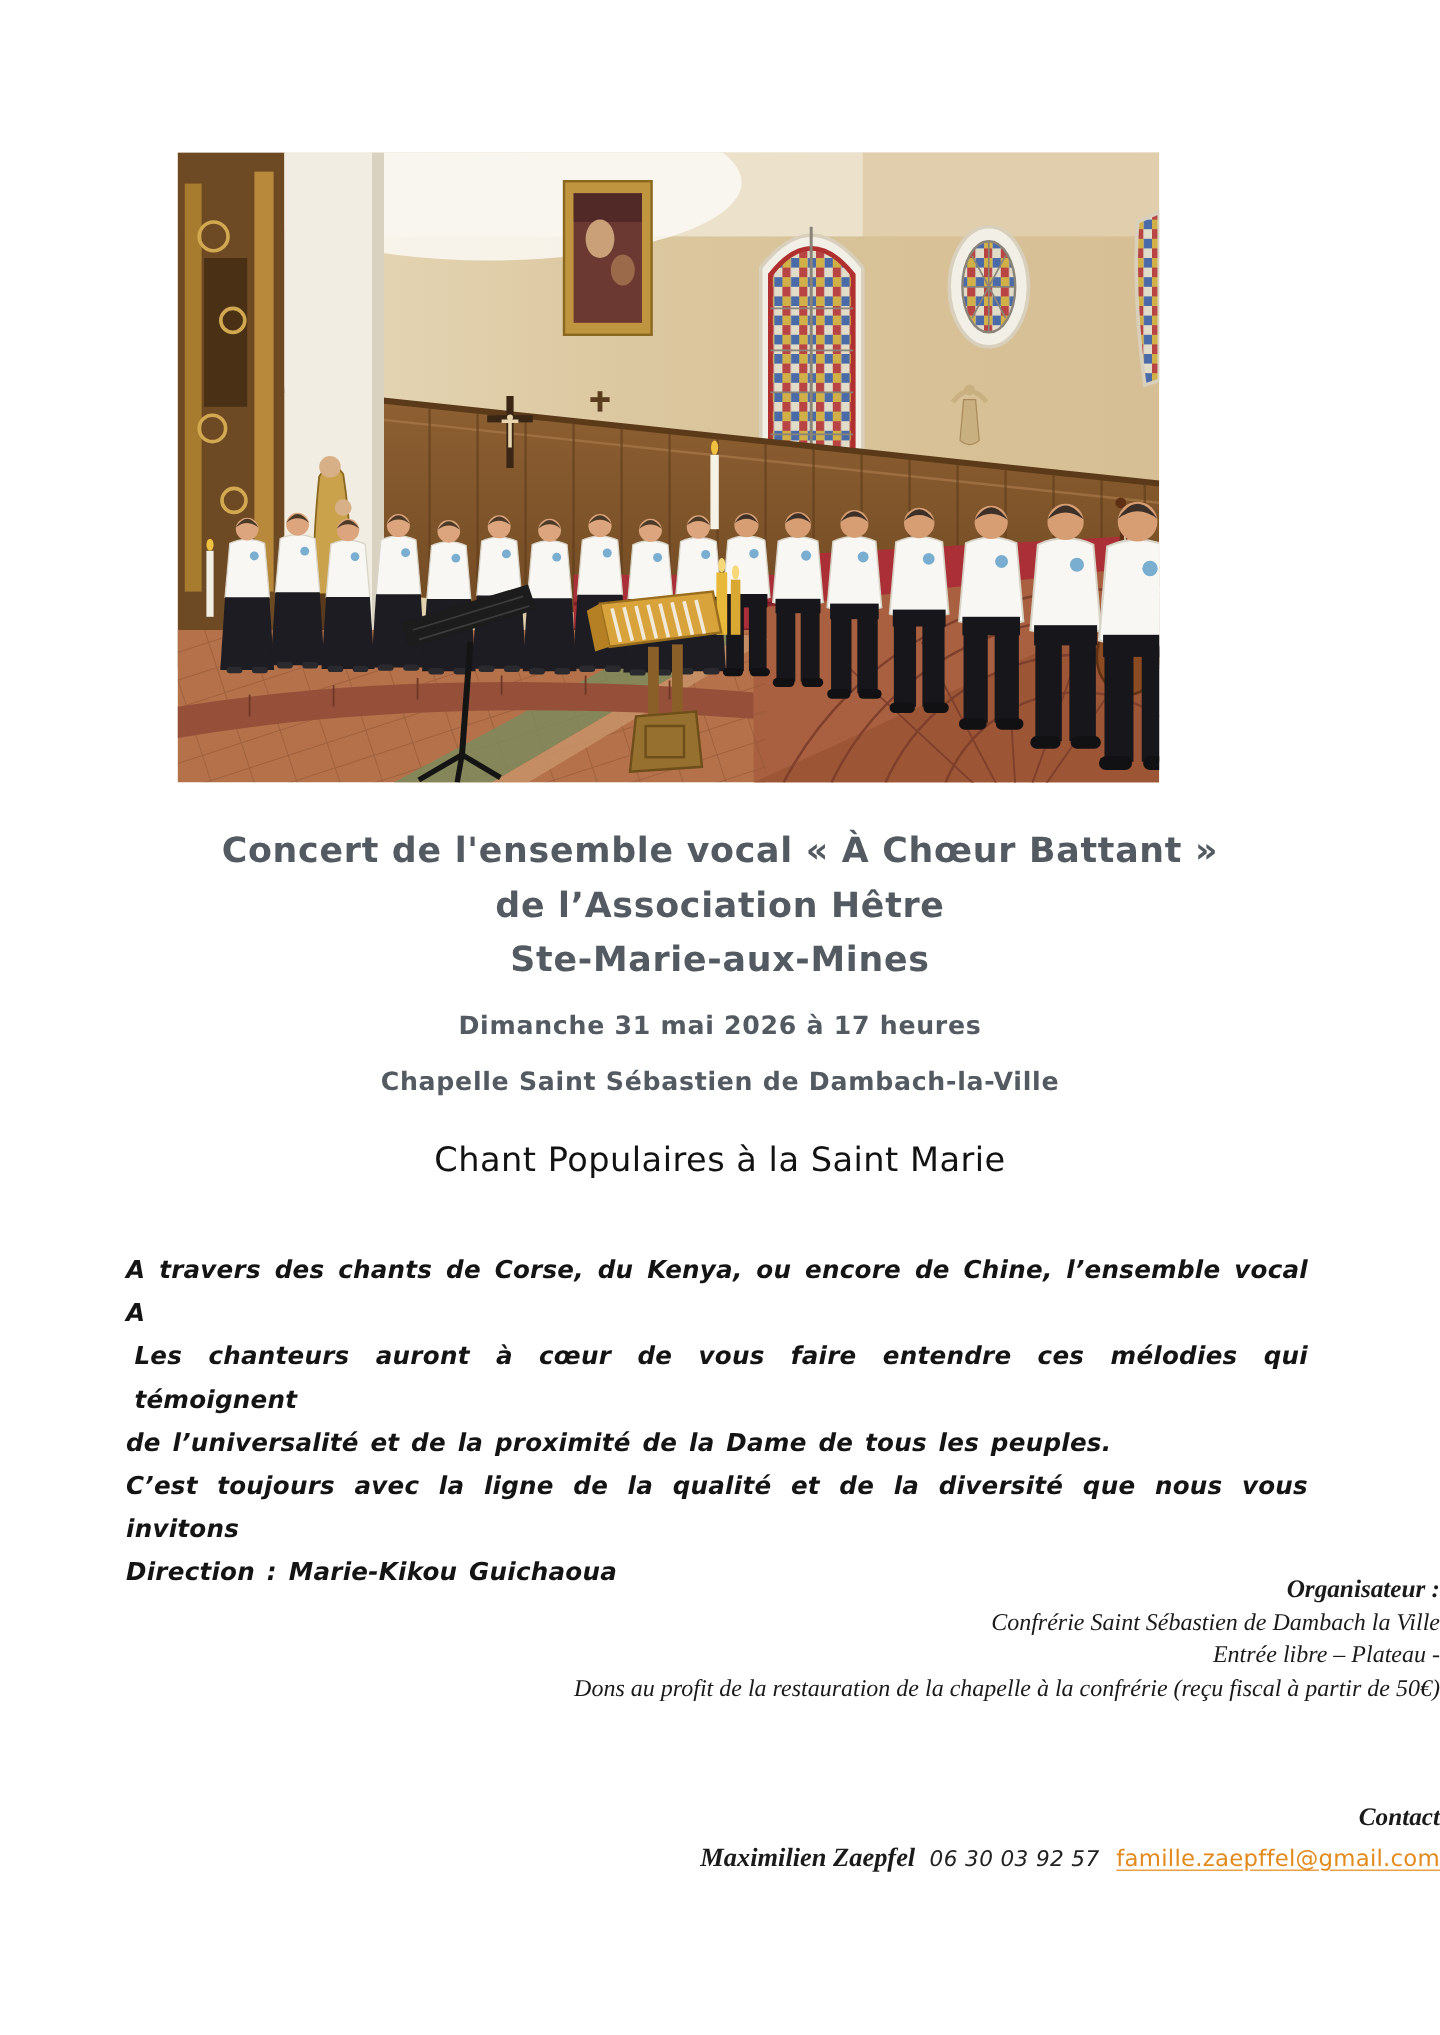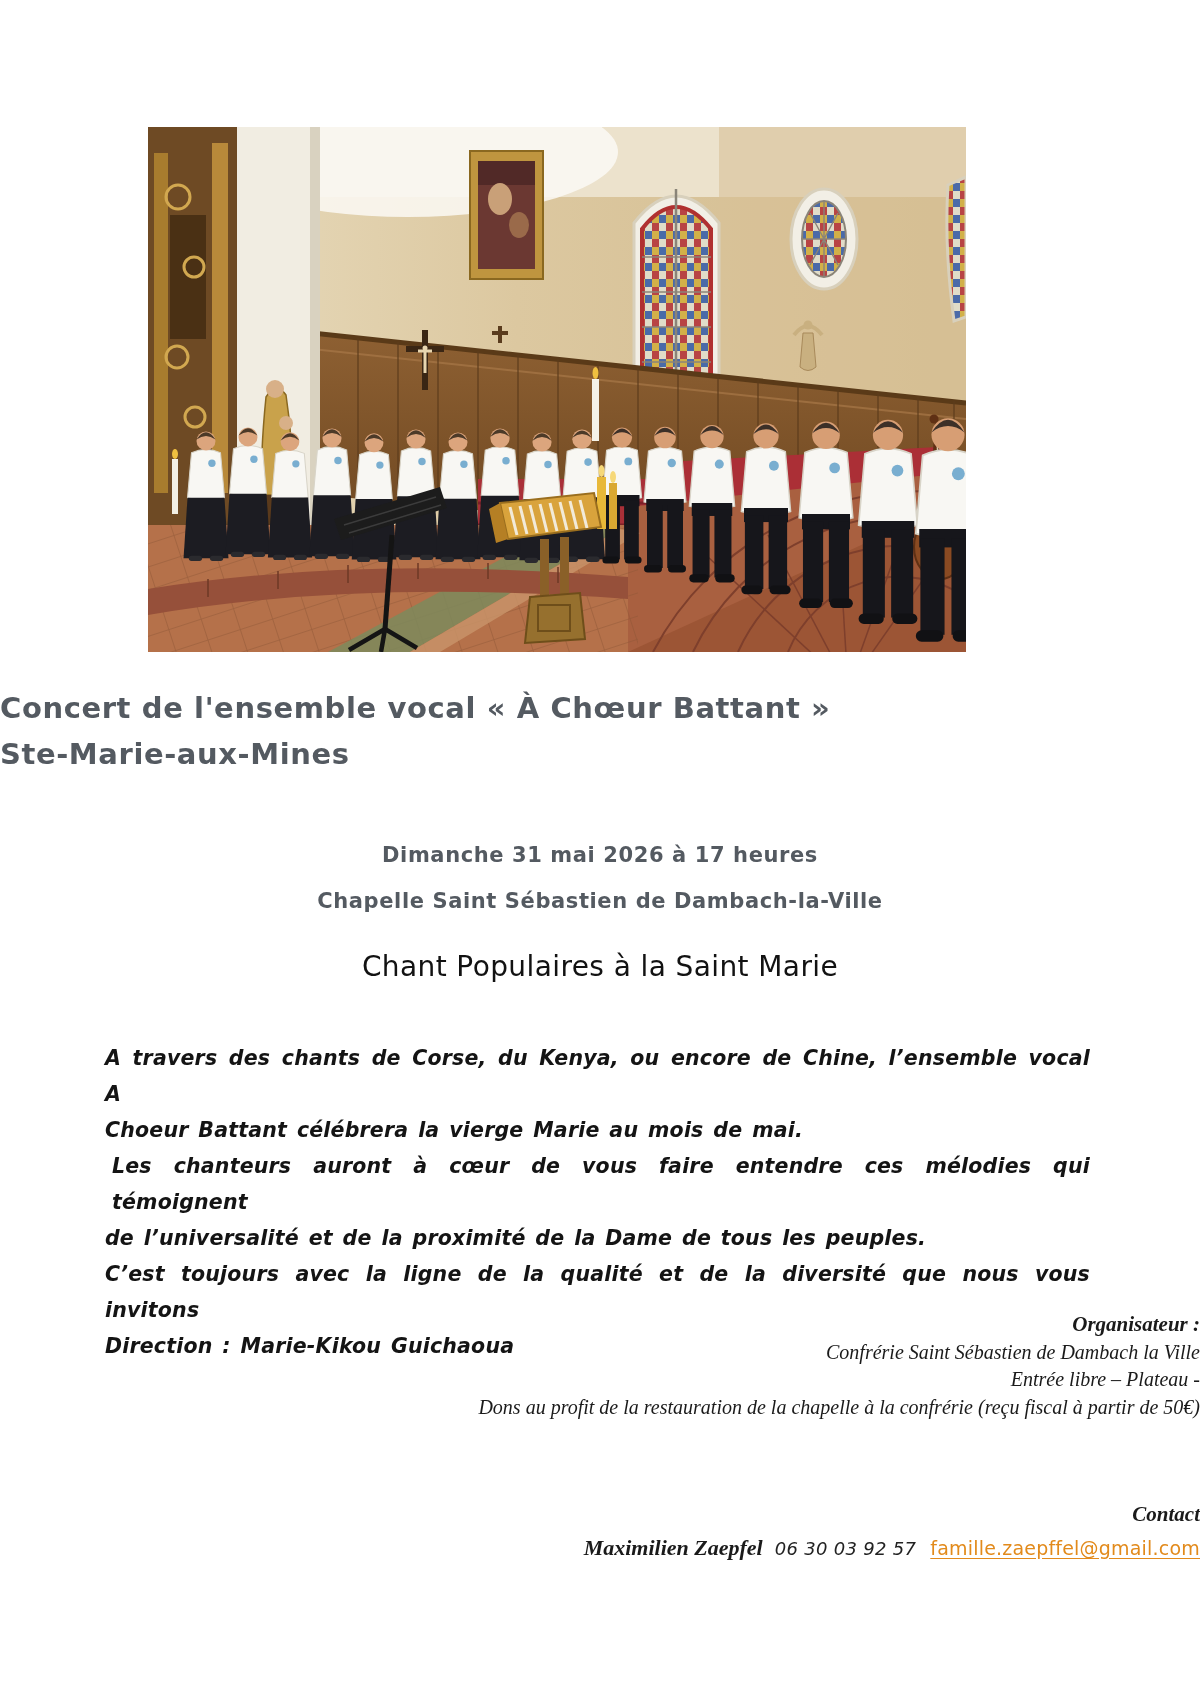--- a/index.html
+++ b/index.html
@@ -4,21 +4,21 @@
 <style>
   html,body{margin:0;padding:0;background:#ffffff;}
   .page{
     position:relative;width:1200px;height:1696px;background:#ffffff;
     font-family:"DejaVu Sans", sans-serif;overflow:hidden;
   }
   .photo{position:absolute;left:148px;top:127px;width:818px;height:525px;}
   .photo svg{display:block;}
 
   .title-block{
-    position:absolute;top:686px;left:0;width:1200px;text-align:left;
+    position:absolute;top:686px;left:0;width:1200px;text-align:center;
     color:#545a61;font-weight:bold;font-size:29px;line-height:45.5px;letter-spacing:.6px;
   }
   .event-block{
     position:absolute;top:833px;left:0;width:1200px;text-align:center;
     color:#545a61;font-weight:bold;font-size:21px;line-height:45.5px;letter-spacing:.6px;
   }
   .subtitle{
     position:absolute;top:950px;left:0;width:1200px;text-align:center;
     color:#121212;font-size:28px;letter-spacing:.4px;
   }
@@ -322,33 +322,33 @@
         <path d="M186,392 L292,360 L299,381 L193,413 Z" fill="#1c1c1c"></path>
         <path d="M196,398 L288,370 M201,406 L293,378" stroke="#3c3c3c" stroke-width="1.5"></path>
         <path d="M244,408 L237,502" stroke="#141414" stroke-width="5"></path>
         <path d="M237,502 L201,523 M237,502 L269,521 M237,502 L233,525" stroke="#141414" stroke-width="4.5"></path>
       </g>
     </svg>
   </div>
 
   <div class="title-block">
     <div>Concert de l'ensemble vocal « À Chœur Battant »</div>
+    <div>de l’Association Hêtre</div>
     <div>Ste-Marie-aux-Mines</div>
   </div>
 
   <div class="event-block">
     <div>Dimanche 31 mai 2026 à 17 heures</div>
     <div>Chapelle Saint Sébastien de Dambach-la-Ville</div>
   </div>
 
   <div class="subtitle">Chant Populaires à la Saint Marie</div>
 
   <div class="body-text">
     <div class="j">A travers des chants de Corse, du Kenya, ou encore de Chine, l’ensemble vocal A</div>
-    <div>Choeur Battant célébrera la vierge Marie au mois de mai.</div>
     <div class="j pl">Les chanteurs auront à cœur de vous faire entendre ces mélodies qui témoignent</div>
     <div>de l’universalité et de la proximité de la Dame de tous les peuples.</div>
     <div class="j">C’est toujours avec la ligne de la qualité et de la diversité que nous vous invitons</div>
     <div>Direction : Marie-Kikou Guichaoua</div>
   </div>
 
   <div class="org-block">
     <div class="head">Organisateur :</div>
     <div>Confrérie Saint Sébastien de Dambach la Ville</div>
     <div>Entrée libre – Plateau -</div>

